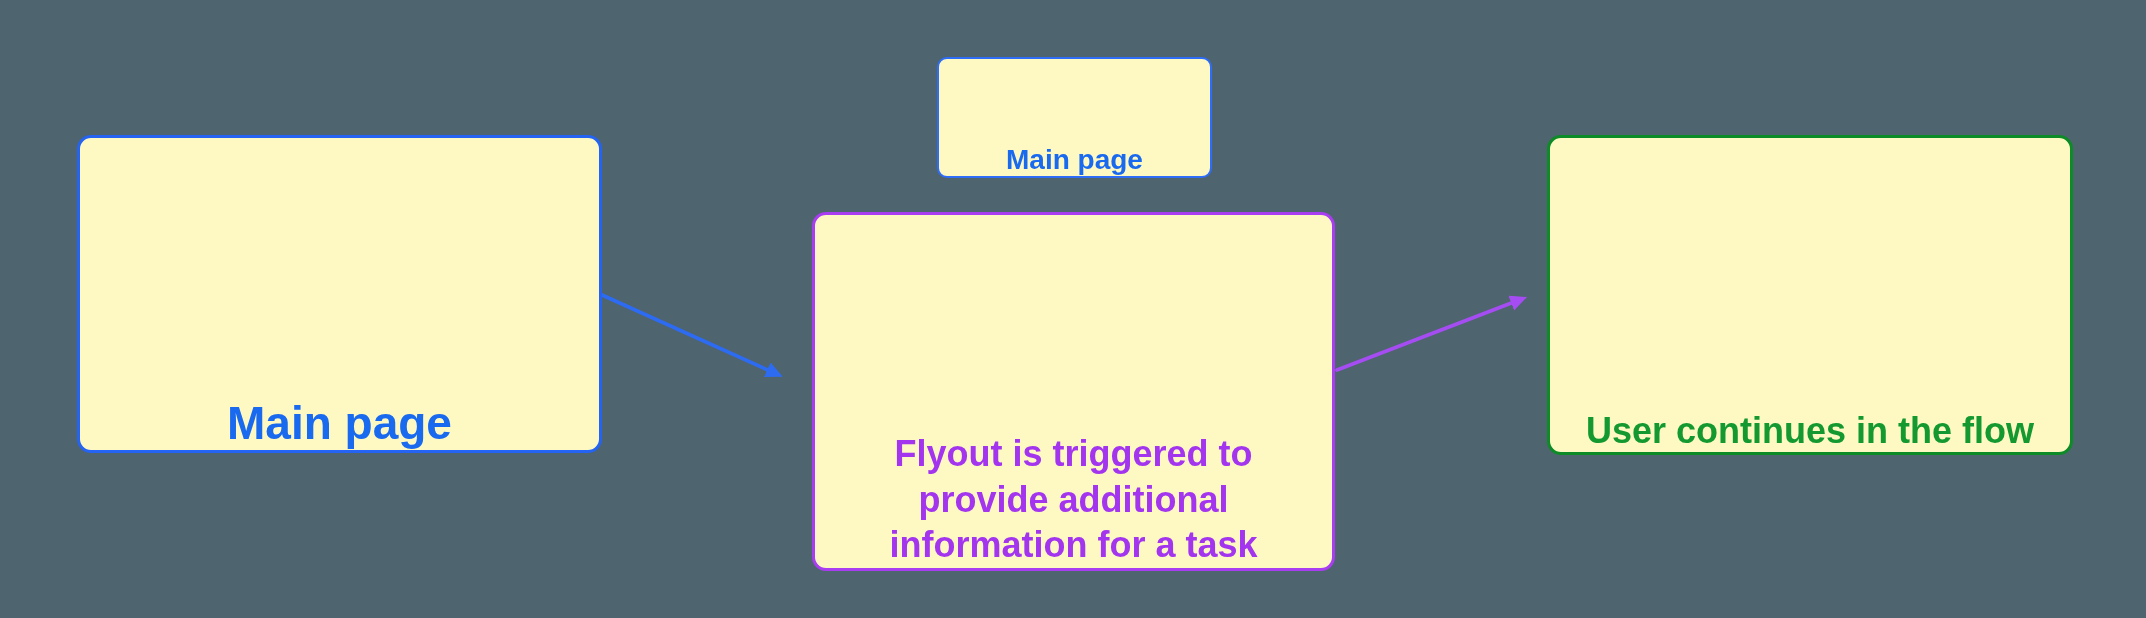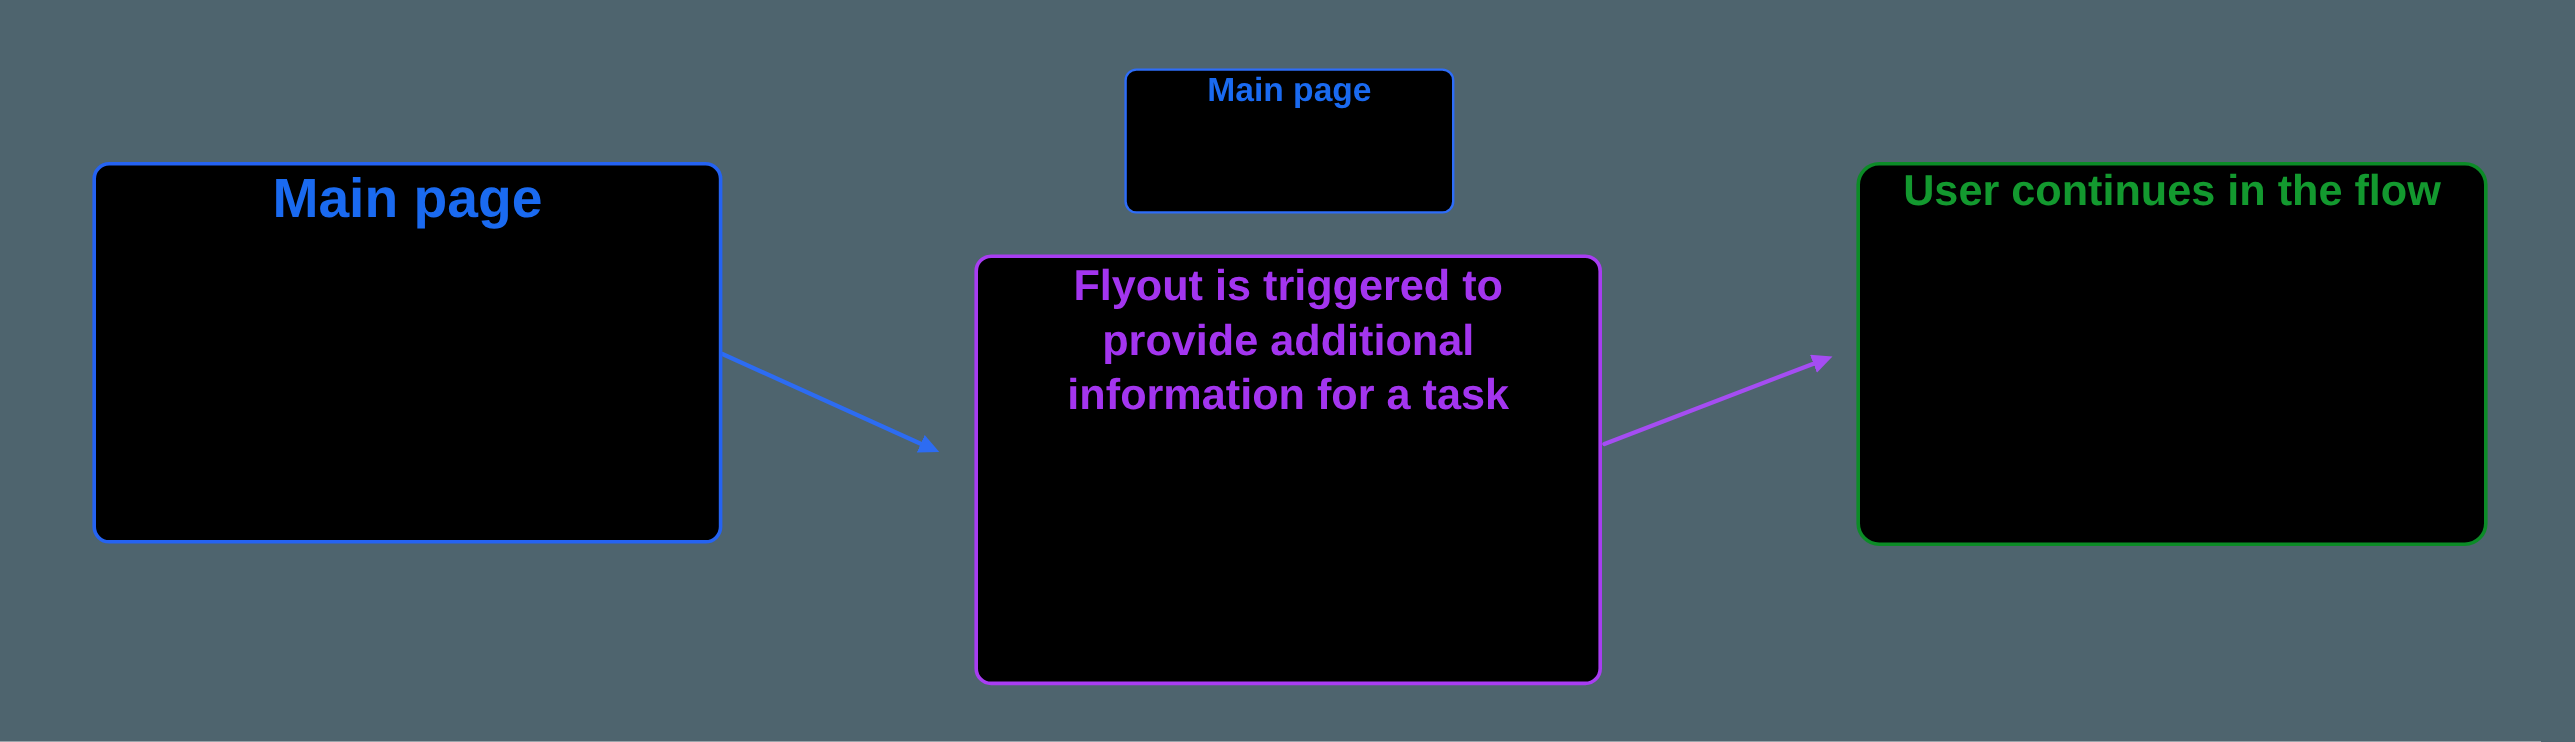--- a/index.html
+++ b/index.html
@@ -17,26 +17,26 @@
     background: #4e646e; 
   }
   .connector-layer {
     position: absolute;
     inset: 0;
     width: 2146px;
     height: 618px;
   }
   .node {
     position: absolute;
-    background: #000000;
+    background: #fef9c3;
     border-style: solid;
     border-width: 3px;
     border-radius: 14px;
     display: flex;
-    align-items: flex-start;
+    align-items: flex-end;
     justify-content: center;
     text-align: center;
     box-sizing: border-box;
   }
   .node-label {
     font-weight: 700;
     letter-spacing: 0;
   }
   .node-main {
     left: 77px; top: 135px;
@@ -54,21 +54,21 @@
     left: 812px; top: 212px;
     width: 523px; height: 359px;
   }
   .node-flyout .node-label {
     font-size: 36px;
     line-height: 1.27;
     width: 392px;
   }
   .node-continue {
     left: 1547px; top: 135px;
-    width: 526px; height: 320px; border-radius: 19px;
+    width: 526px; height: 320px;
   }
   .node-continue .node-label { font-size: 36px; }
 </style>
 </head>
 <body>
 
 <div class="canvas" style="background-color: rgb(78, 100, 110);">
 
   <svg class="connector-layer" viewBox="0 0 2146 618" xmlns="http://www.w3.org/2000/svg">
     <defs>

